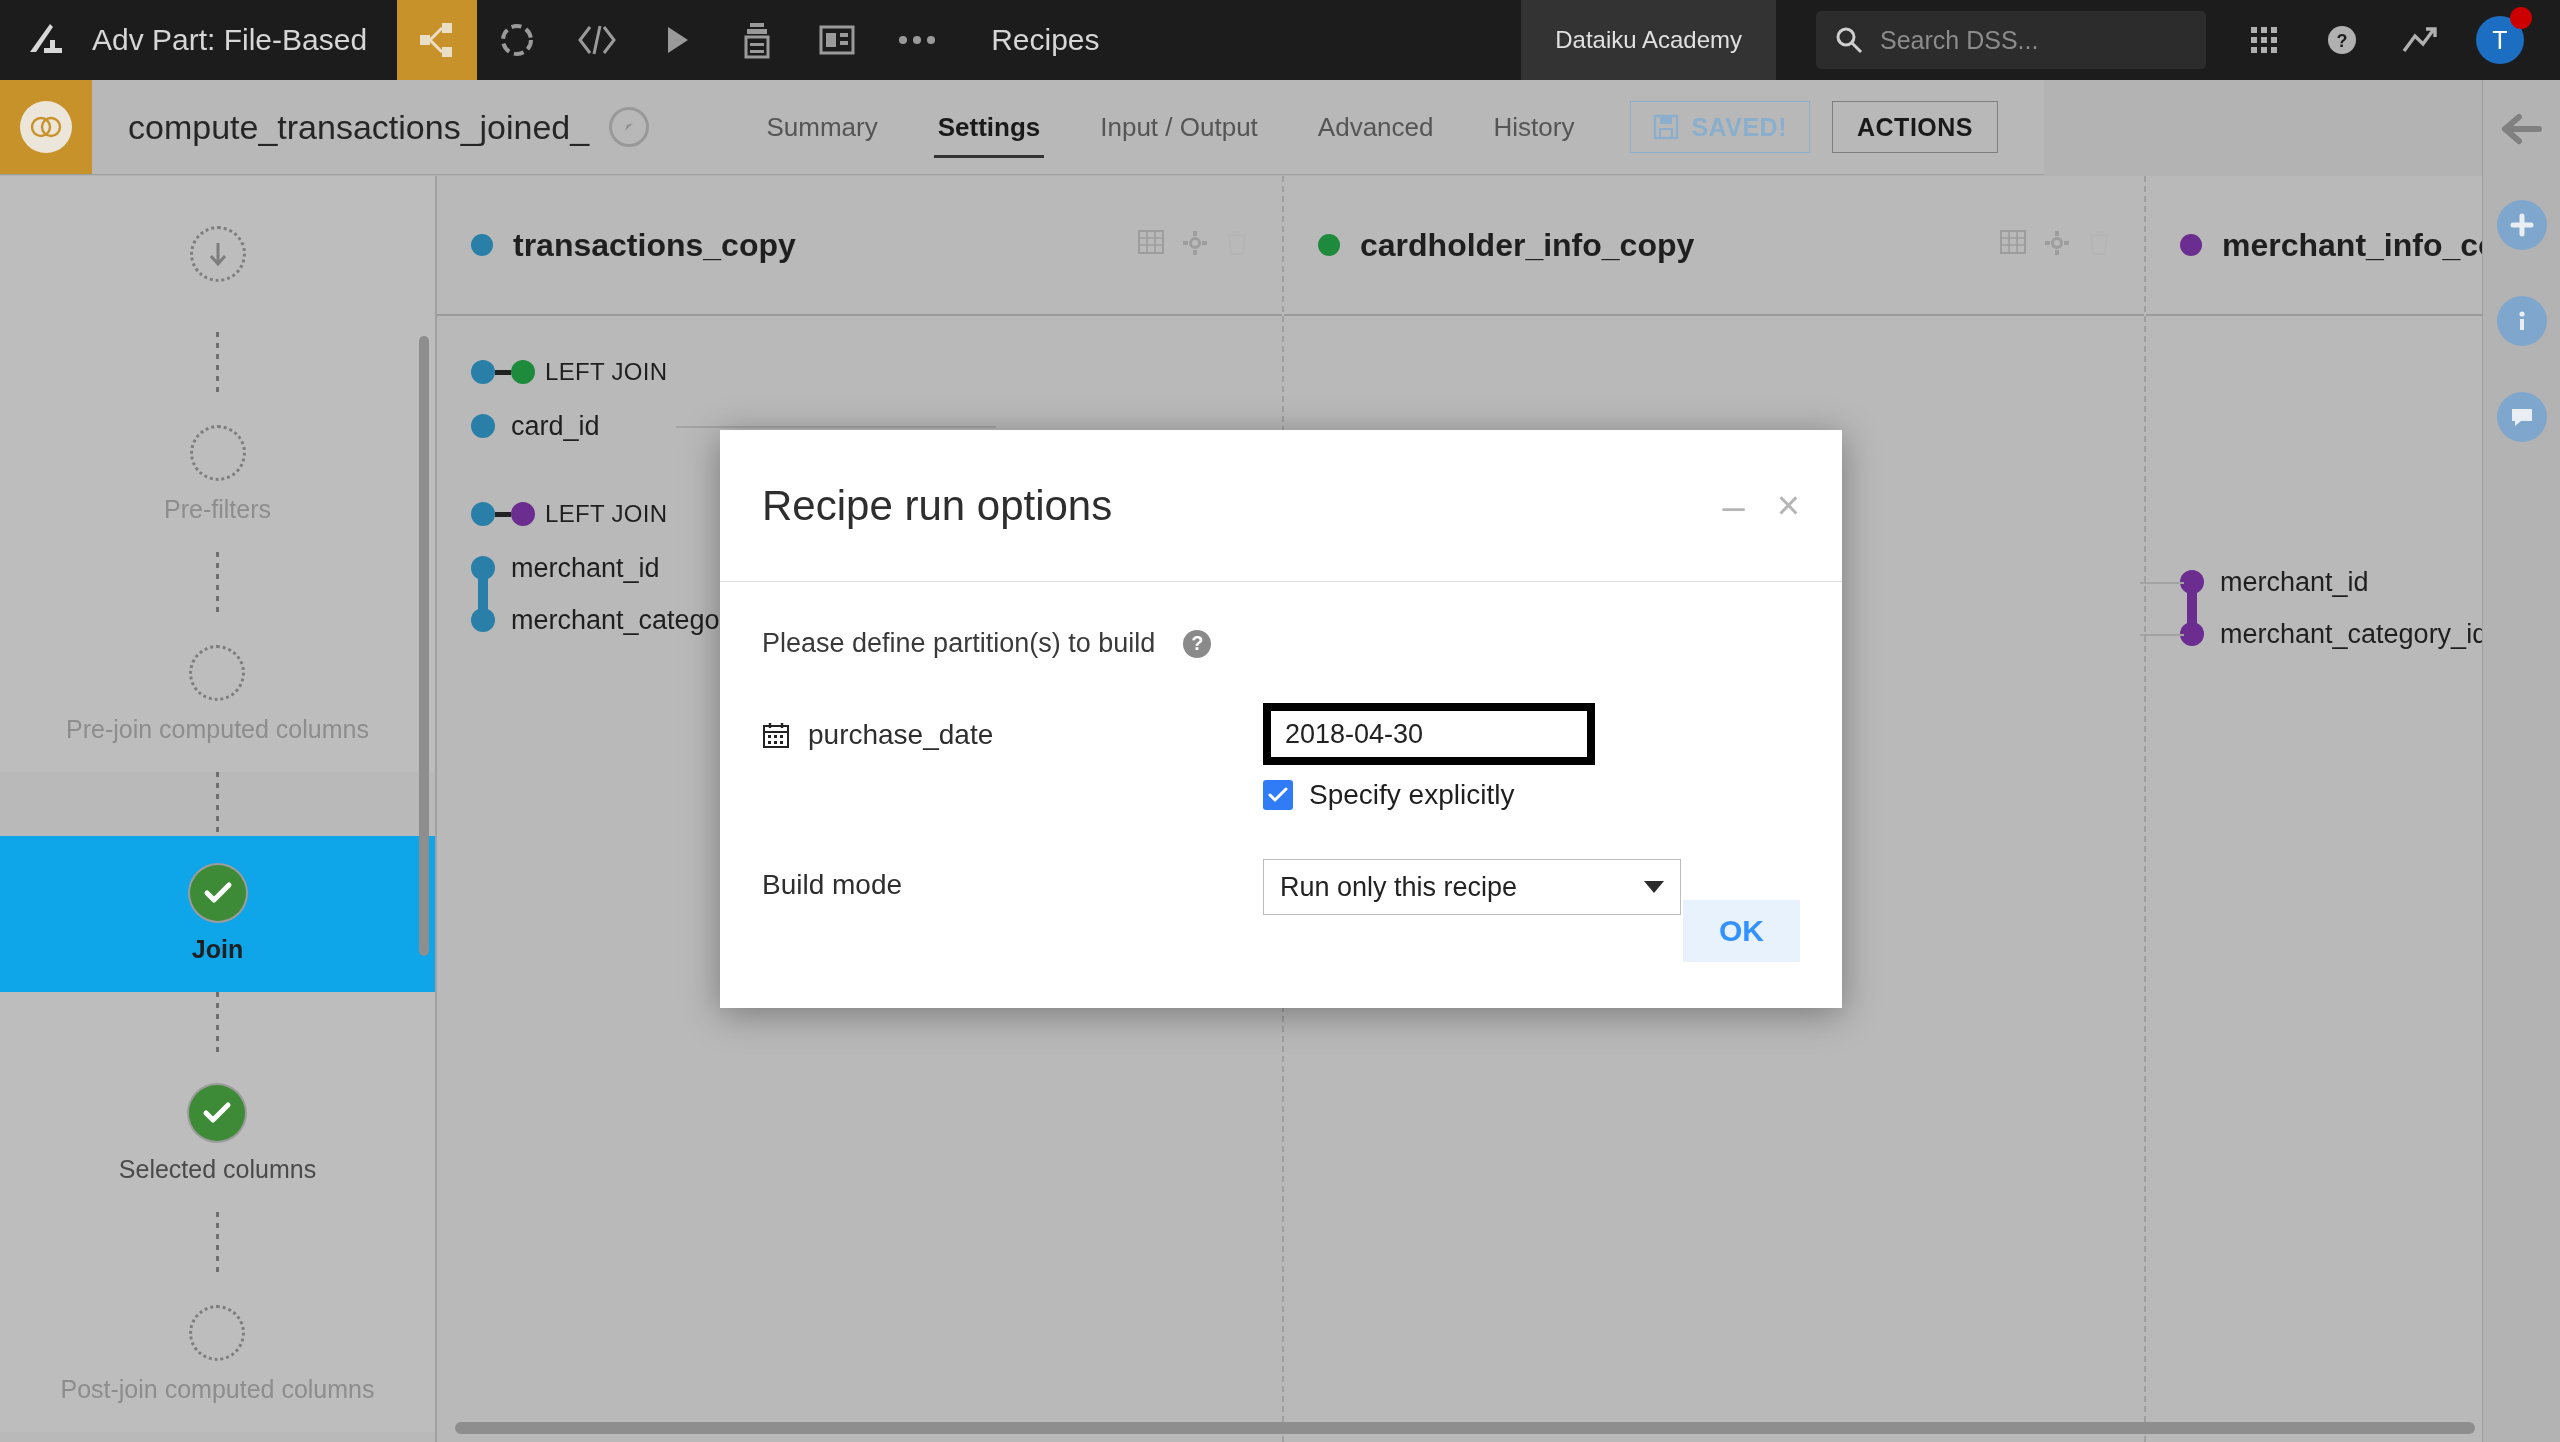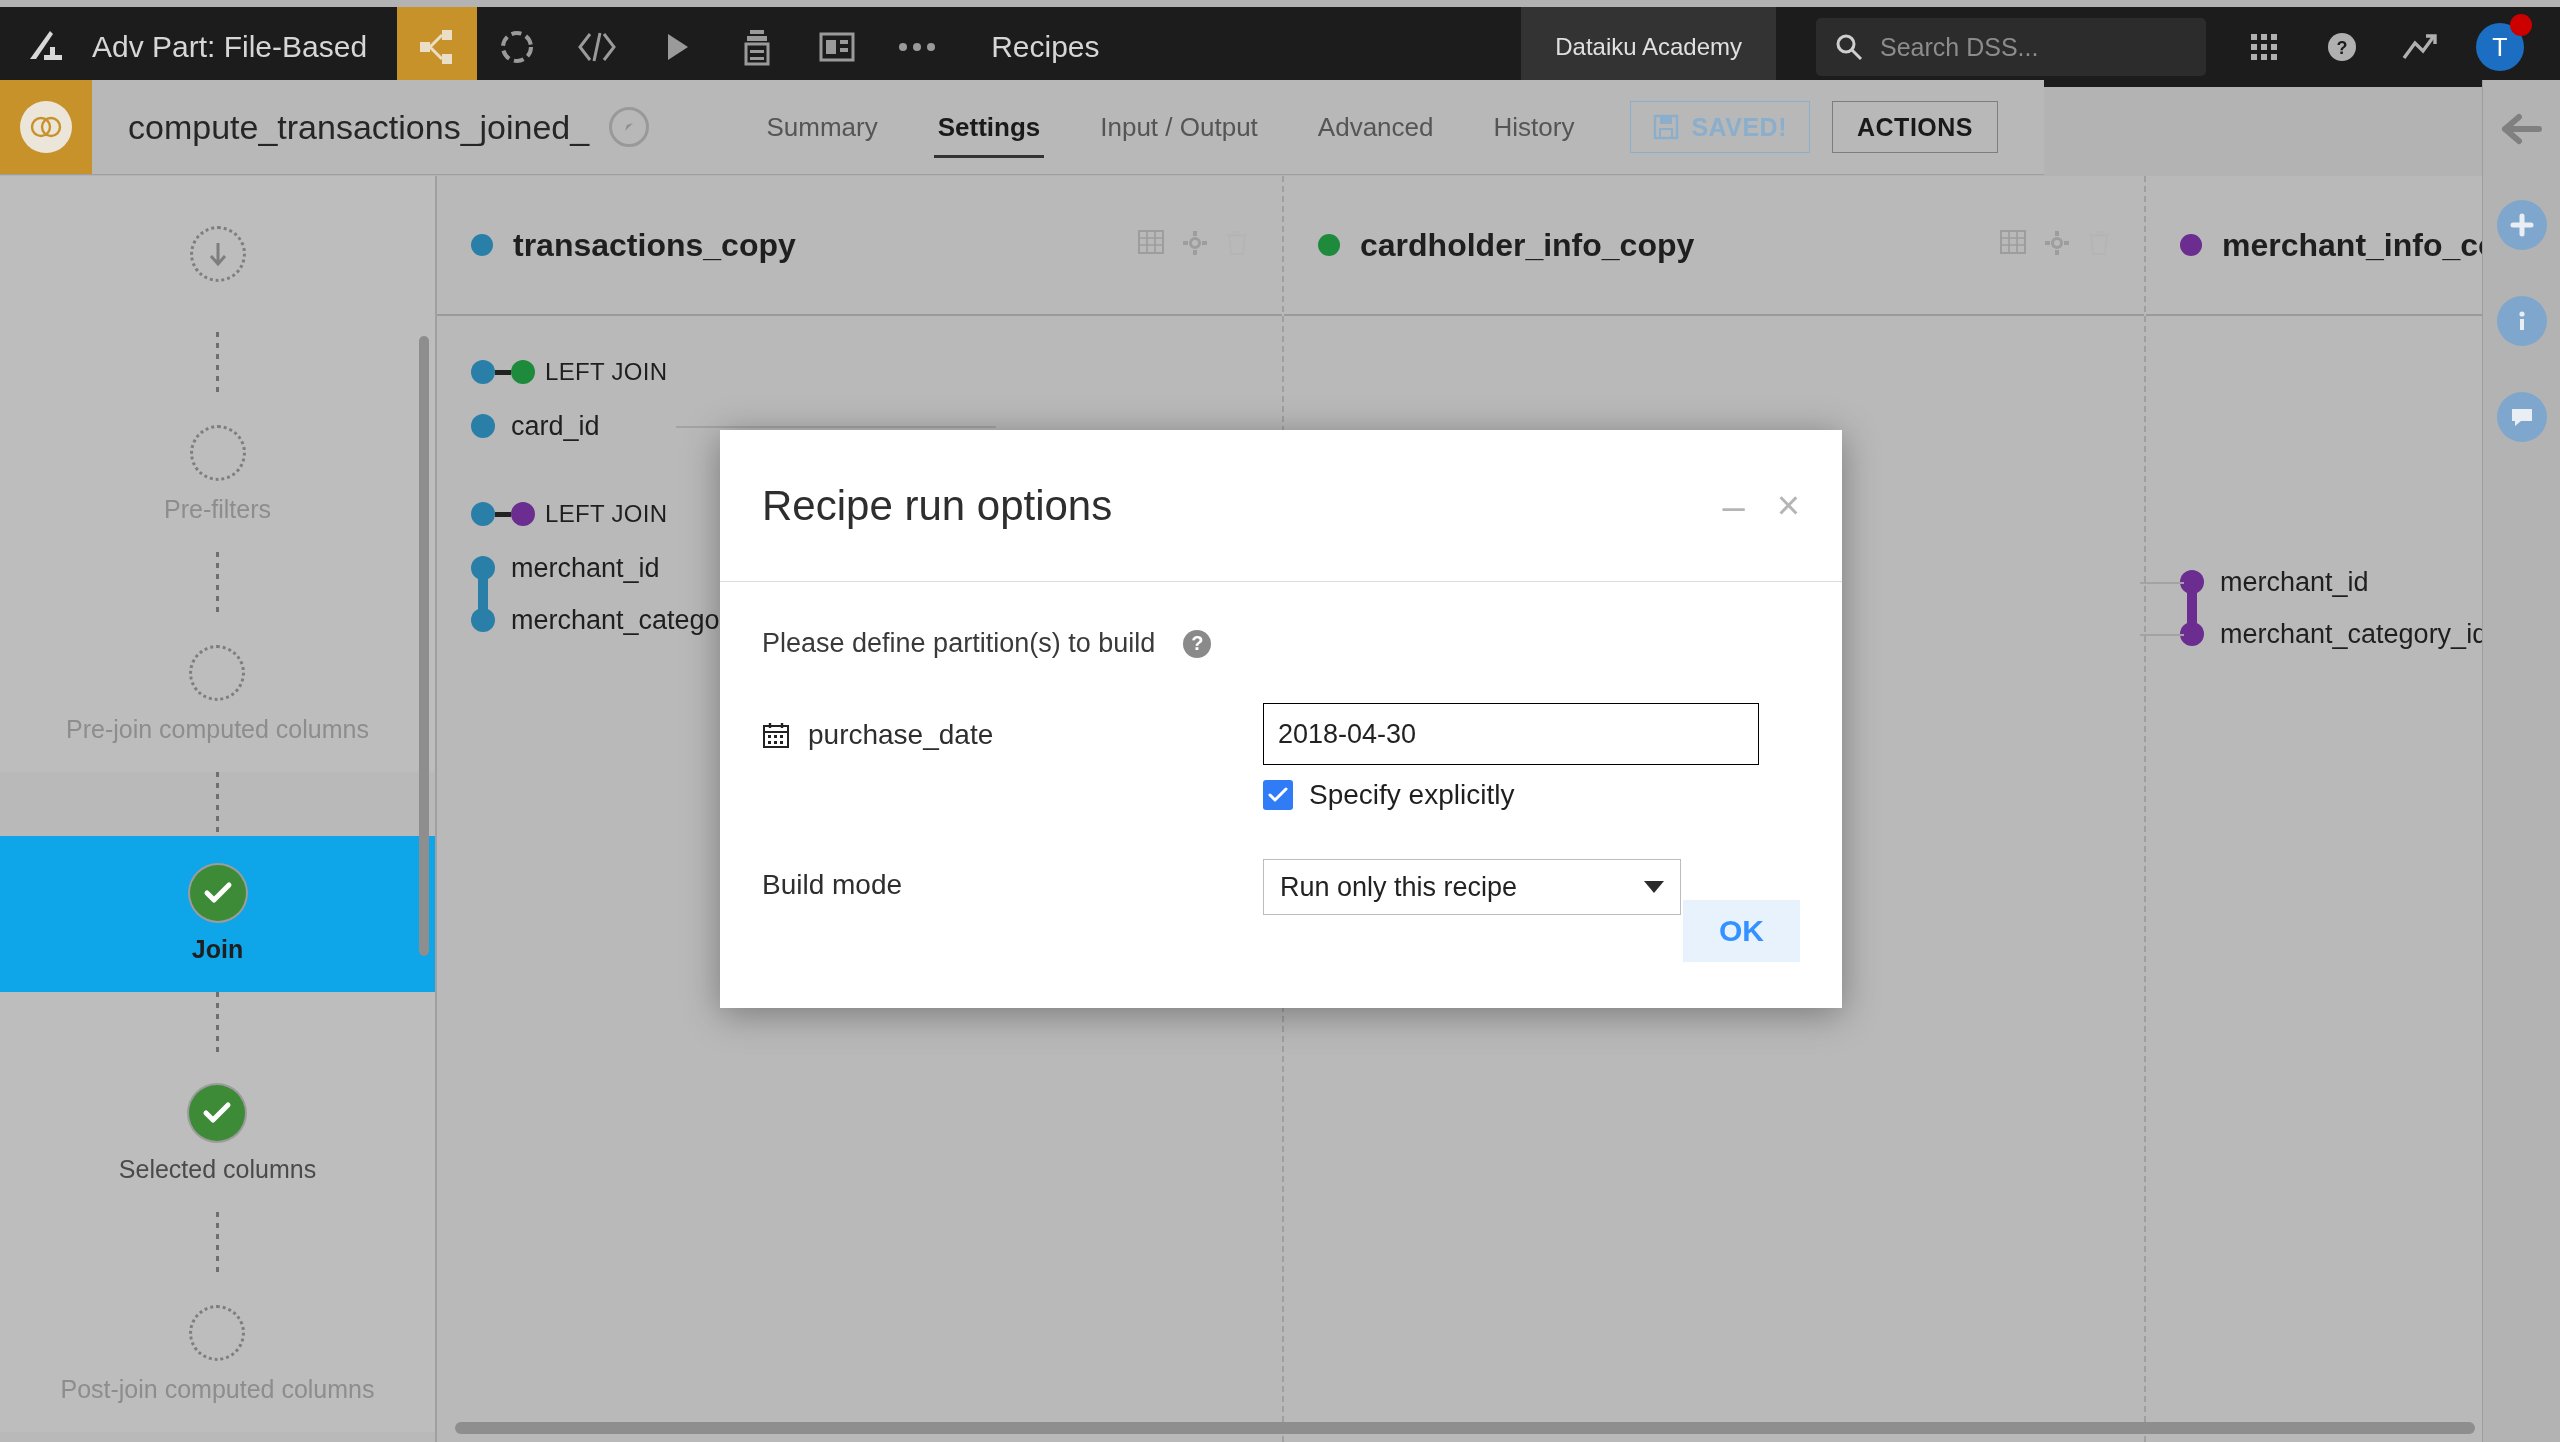--- a/index.html
+++ b/index.html
@@ -5,21 +5,21 @@
   * { box-sizing: border-box; margin: 0; padding: 0; }
   html, body {
     width: 2560px; height: 1442px;
     font-family: "Liberation Sans", sans-serif;
     overflow: hidden;
     background: #b3b3b3;
   }
 
   
   .topnav {
-    position: absolute; top: 7px; left: 0; width: 2560px; height: 80px;
+    position: absolute; top: 0; left: 0; width: 2560px; height: 80px;
     background: #1c1c1c; display: flex; align-items: stretch;
   }
   .brand-logo {
     width: 92px; display: flex; align-items: center; justify-content: center;
   }
   .project-title {
     display: flex; align-items: center; color: #d6d6d6;
     font-size: 30px; padding-right: 30px; white-space: nowrap;
   }
   .nav-icon {
@@ -197,21 +197,21 @@
   .modal-body { padding: 46px 42px 0 42px; }
   .please-row { display: flex; align-items: center; gap: 28px; margin-bottom: 44px; }
   .please-text { font-size: 27px; color: #3a3a3a; }
   .help-circ {
     width: 28px; height: 28px; border-radius: 50%; background: #8a8a8a; color: #fff;
     font-size: 20px; font-weight: bold; display: flex; align-items: center; justify-content: center;
   }
   .field-row { display: flex; align-items: flex-start; gap: 39px; }
   .field-label { width: 462px; display: flex; align-items: center; gap: 18px; font-size: 28px; color: #2e2e2e; padding-top: 16px; }
   .partition-input {
-    width: 496px; height: 62px; border: 1px solid #000000; background: #fff;
+    width: 332px; height: 62px; border: 8px solid #000000; background: #fff;
     display: flex; align-items: center; padding: 0 14px; font-size: 27px; color: #222;
   }
   .checkbox-row { display: flex; align-items: center; gap: 16px; margin-top: 14px; }
   .cbox {
     width: 30px; height: 30px; background: #2f7cf6; border-radius: 3px; color: #fff;
     display: flex; align-items: center; justify-content: center; font-size: 22px;
   }
   .cbox-label { font-size: 28px; color: #1f1f1f; }
   .select-box {
     width: 418px; height: 56px; border: 1px solid #bdbdbd; background: #fff;

